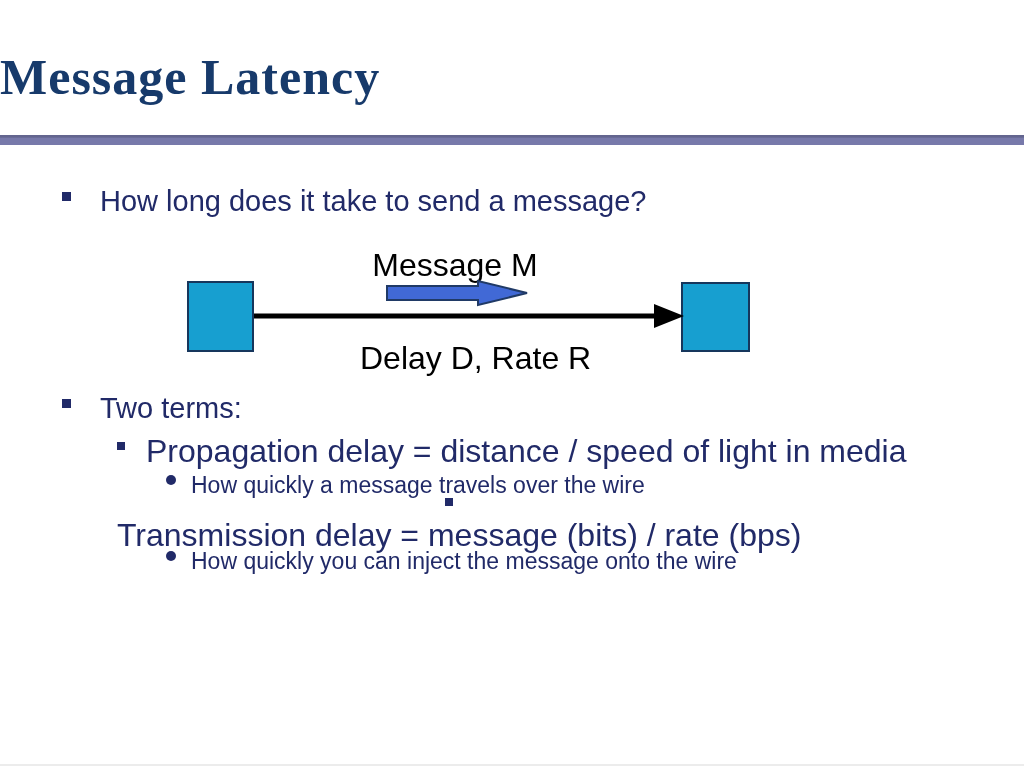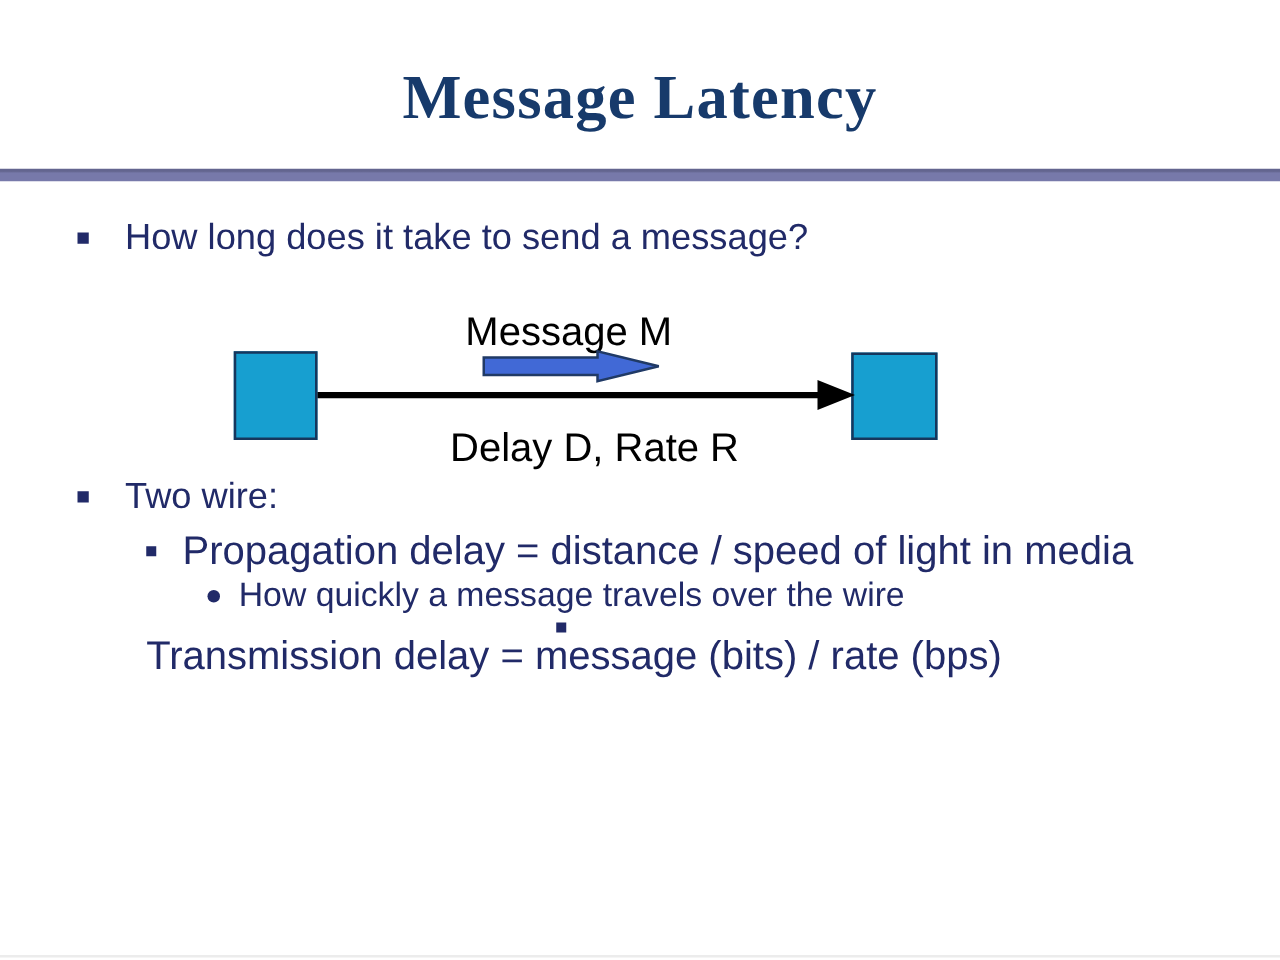--- a/index.html
+++ b/index.html
@@ -10,51 +10,51 @@
     overflow: hidden;
   }
   .slide {
     position: relative;
     width: 1024px; height: 768px;
     background: #ffffff;
   }
   .slide-title {
     position: absolute;
     left: 0; top: 48px; width: 1024px;
-    text-align: center;
+    text-align: left;
     font-family: "Liberation Serif", "DejaVu Serif", serif;
     font-weight: bold;
     font-size: 50px;
     letter-spacing: 1px;
     color: #173a6b;
   }
   .divider {
     position: absolute;
     left: 0; top: 135px; width: 1024px; height: 10px;
     background: linear-gradient(#63658f 0%, #63658f 20%, #7779aa 35%, #7779aa 100%);
   }
   .bullet-row {
     position: absolute;
     display: flex;
     align-items: center;
     white-space: nowrap;
     color: #212a68;
   }
-  .bullet-row .btext { display: inline-block; }
+  .bullet-row .btext { display: inline-block; margin-top: 11px; }
   .lvl1 { left: 62px; font-size: 29px; }
   .lvl1 .bmark {
     width: 9px; height: 9px; background: #212a68;
     margin-right: 29px; flex: 0 0 auto;
   }
   .lvl2 { left: 117px; font-size: 32px; }
   .lvl2 .bmark {
     width: 8px; height: 8px; background: #212a68;
     margin-right: 21px; flex: 0 0 auto;
   }
-  .lvl3 { left: 166px; font-size: 27px; text-align: center; }
+  .lvl3 { left: 166px; font-size: 23px; text-align: center; }
   .lvl3 .bmark {
     width: 10px; height: 10px; background: #212a68;
     border-radius: 50%;
     margin-right: 15px; flex: 0 0 auto;
   }
   .row1 { top: 174px; }
   .row2 { top: 381px; }
   .row3 { top: 422px; }
   .row4 { top: 461px; }
   .row5 { top: 498px; flex-direction: column; }
@@ -99,38 +99,42 @@
 
   <div class="divider"></div>
 
   <div class="bullet-row lvl1 row1">
     <span class="bmark"></span>
     <span class="btext">How long does it take to send a message?</span>
   </div>
 
   <div class="bullet-row lvl1 row2">
     <span class="bmark"></span>
-    <span class="btext">Two wire:</span>
+    <span class="btext">Two terms:</span>
   </div>
 
   <div class="bullet-row lvl2 row3">
     <span class="bmark"></span>
     <span class="btext">Propagation delay = distance / speed of light in media</span>
   </div>
 
   <div class="bullet-row lvl3 row4">
     <span class="bmark"></span>
     <span class="btext">How quickly a message travels over the wire</span>
   </div>
 
   <div class="bullet-row lvl2 row5">
     <span class="bmark"></span>
     <span class="btext">Transmission delay = message (bits) / rate (bps)</span>
   </div>
 
+  <div class="bullet-row lvl3 row6">
+    <span class="bmark"></span>
+    <span class="btext">How quickly you can inject the message onto the wire</span>
+  </div>
 
 
   <div class="diagram">
 
     <div class="diag-label label-top">Message M</div>
 
     <svg class="message-svg" width="148" height="32" viewBox="0 0 148 32">
       <polygon points="2,9 93,9 93,4 142,16 93,28 93,23 2,23" fill="#4169d6" stroke="#203a66" stroke-width="2" stroke-linejoin="miter"></polygon>
     </svg>
 

